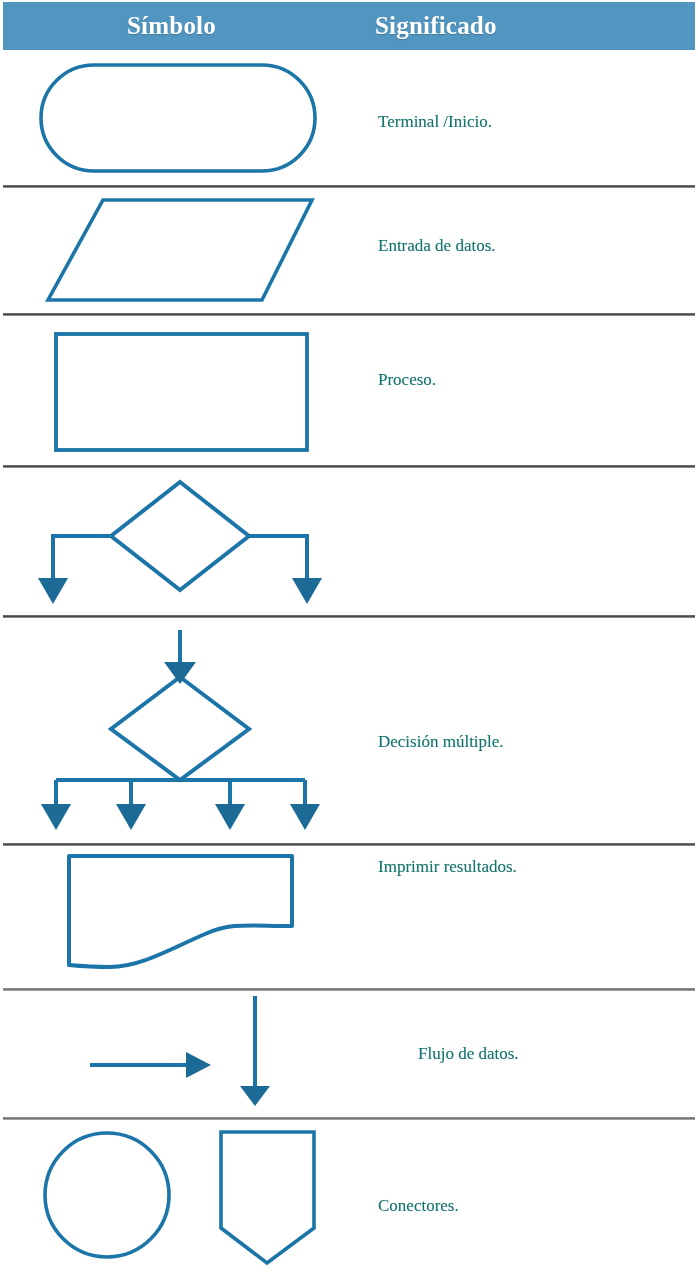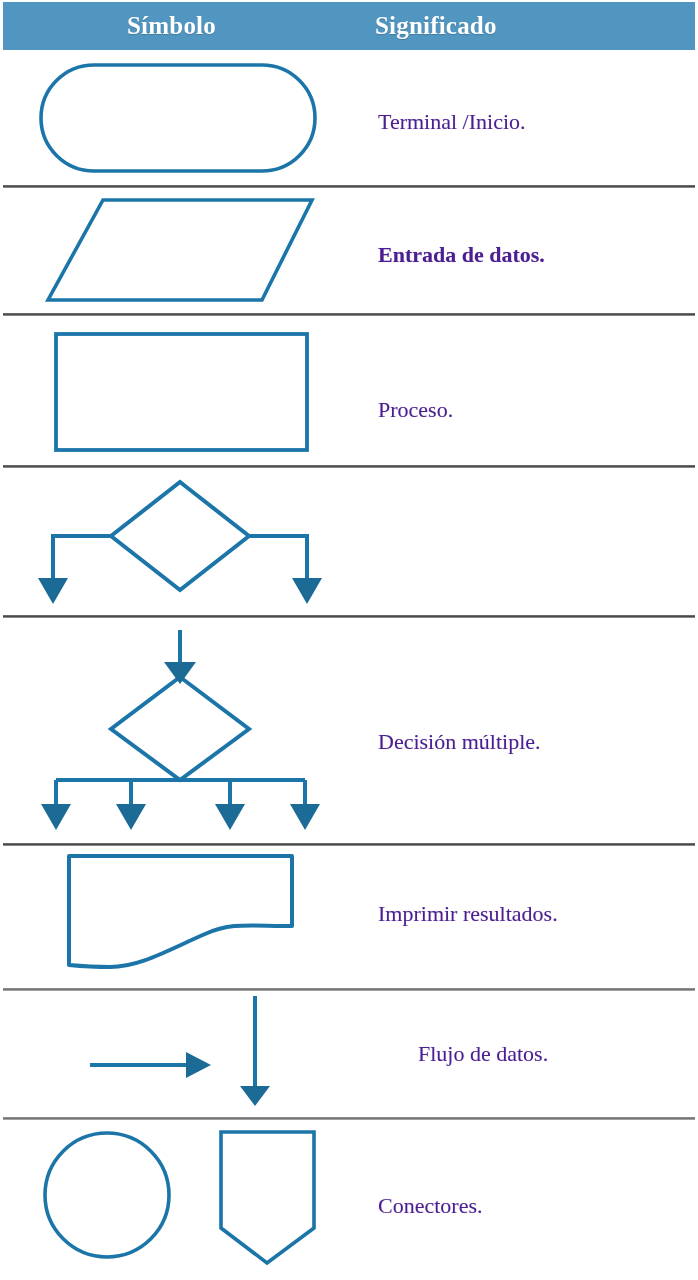--- a/index.html
+++ b/index.html
@@ -59,22 +59,22 @@
   .divider.soft {
     background: linear-gradient(to bottom,
                 #9b9b9b 0%, #6f6f6f 45%, #9a9a9a 80%, #c8c8c8 100%);
   }
 
   
   .meaning {
     position: absolute;
     left: 378px;
     width: 312px;
-    color: #4c1d95;
-    font-size: 22px;
+    color: #0f766e;
+    font-size: 17px;
     line-height: 28px;
     white-space: nowrap;
     text-shadow: 0 0 1px rgba(60,60,90,0.28);
   }
 
   
   .symbol-cell {
     position: absolute;
     left: 0;
     width: 360px;
@@ -100,29 +100,29 @@
     </svg>
   </div>
   <div class="meaning" style="top:108px;">Terminal /Inicio.</div>
   <div class="divider" style="top:185px;"></div>
 
   <div class="symbol-cell" style="top:192px;height:116px;">
     <svg width="360" height="116" viewBox="0 0 360 116">
       <polygon points="103,8 312,8 262,108 48,108" fill="none" stroke="#1b75a8" stroke-width="3.6" stroke-linejoin="miter"></polygon>
     </svg>
   </div>
-  <div class="meaning" style="top:241px;font-weight:bold;">Entrada de datos.</div>
+  <div class="meaning" style="top:232px;">Entrada de datos.</div>
   <div class="divider" style="top:313px;"></div>
 
   <div class="symbol-cell" style="top:326px;height:132px;">
     <svg width="360" height="132" viewBox="0 0 360 132">
       <rect x="56" y="8" width="251" height="116" fill="none" stroke="#1b75a8" stroke-width="3.8"></rect>
     </svg>
   </div>
-  <div class="meaning" style="top:396px;">Proceso.</div>
+  <div class="meaning" style="top:366px;">Proceso.</div>
   <div class="divider" style="top:465px;"></div>
 
   <div class="symbol-cell" style="top:474px;height:134px;">
     <svg width="360" height="134" viewBox="0 0 360 134">
       <g fill="none" stroke="#1b75a8" stroke-width="4">
         <polygon points="180,8 249,62 180,116 111,62"></polygon>
         <path d="M111,62 L53,62 L53,104"></path>
         <path d="M249,62 L307,62 L307,104"></path>
       </g>
       <polygon points="38,104 68,104 53,130" fill="#1b6b96"></polygon>
@@ -153,21 +153,21 @@
   <div class="divider" style="top:843px;"></div>
 
   <div class="symbol-cell" style="top:848px;height:130px;">
     <svg width="360" height="130" viewBox="0 0 360 130">
       <path d="M69,8 L292,8 L292,78
                C250,78 232,74 205,86
                C168,102 140,119 110,119
                C95,119 80,118 69,117 Z" fill="none" stroke="#1b75a8" stroke-width="4" stroke-linejoin="round"></path>
     </svg>
   </div>
-  <div class="meaning" style="top:900px;">Imprimir resultados.</div>
+  <div class="meaning" style="top:853px;">Imprimir resultados.</div>
   <div class="divider soft" style="top:988px;"></div>
 
   <div class="symbol-cell" style="top:992px;height:120px;">
     <svg width="360" height="120" viewBox="0 0 360 120">
       <g fill="none" stroke="#1b75a8" stroke-width="4">
         <path d="M90,73 L188,73"></path>
         <path d="M255,4 L255,96"></path>
       </g>
       <polygon points="186,60 186,86 211,73" fill="#1b6b96"></polygon>
       <polygon points="240,94 270,94 255,114" fill="#1b6b96"></polygon>

